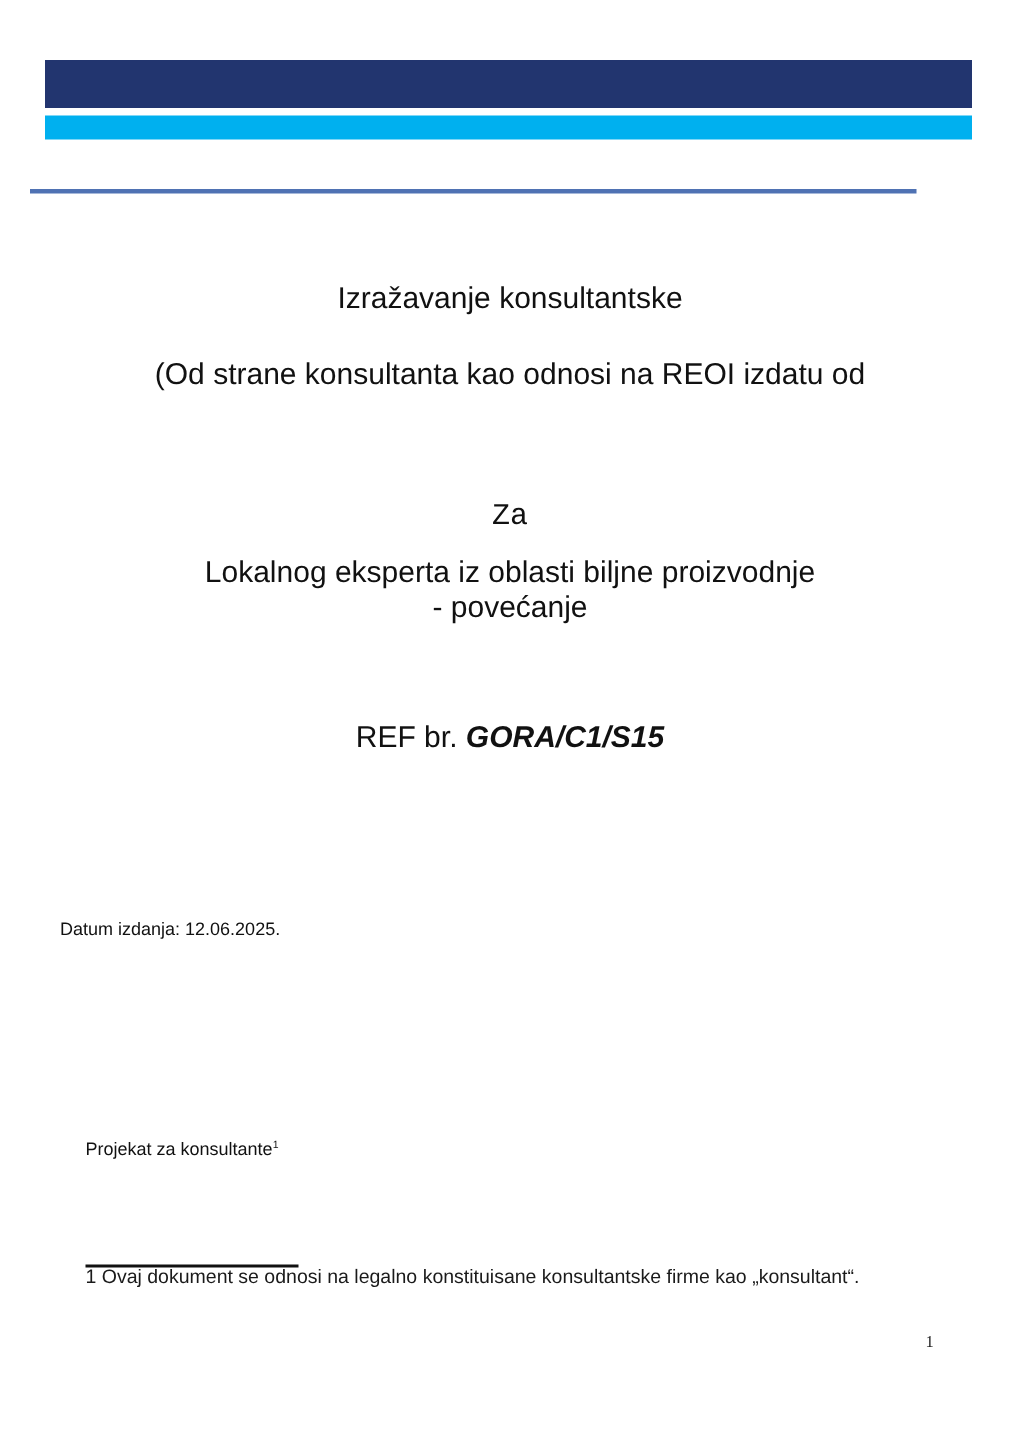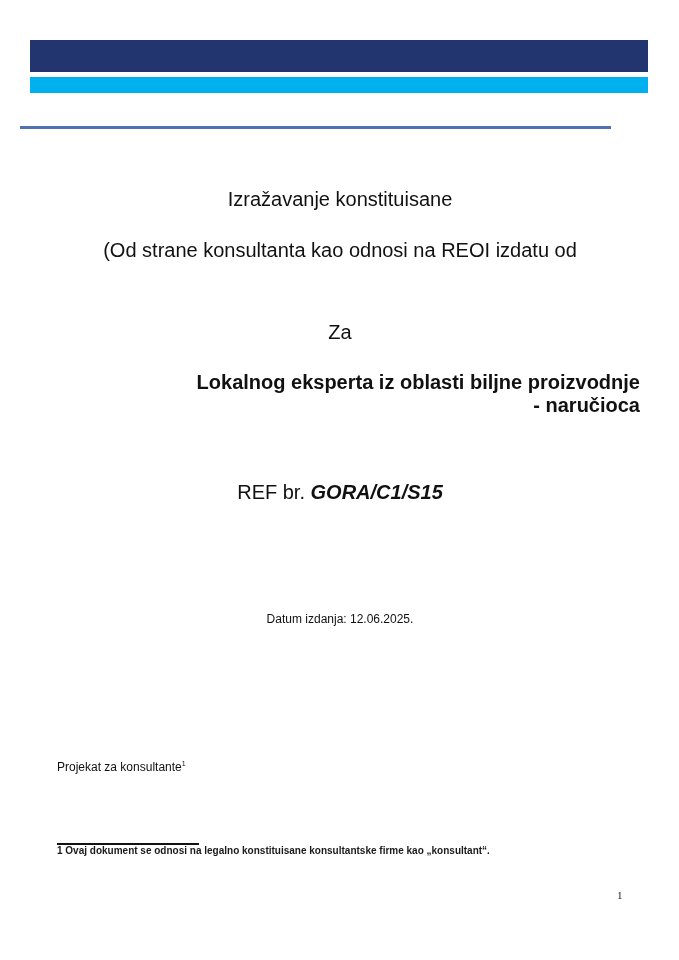--- a/index.html
+++ b/index.html
@@ -42,37 +42,36 @@
   .center-block {
     position: absolute;
     left: 40px;
     width: 600px;
     text-align: center;
     font-size: 20px;
     line-height: 23px;
   }
   .title { top: 188px; }
   .subtitle { top: 239px; }
-  .za { top: 321px; }
+  .za { top: 333px; font-family: Liberation Mono, monospace; }
   .expert {
     top: 371px;
-    font-weight: bold;
-    text-align: right;
+    font-weight: normal;
   }
   .ref { top: 481px; }
   .ref-code {
     font-weight: bold;
     font-style: italic;
   }
   .date {
     position: absolute;
     left: 40px;
     width: 600px;
     top: 612px;
-    text-align: center;
+    text-align: left;
     font-size: 12px;
     line-height: 14px;
   }
   .instructions {
     position: absolute;
     left: 57px;
     top: 757px;
     font-size: 12px;
     line-height: 14px;
   }
@@ -86,24 +85,23 @@
     top: 843px;
     width: 142px;
     height: 1.5px;
     background: #111111;
   }
   .footnote {
     position: absolute;
     left: 57px;
     top: 846px;
     width: 566px;
-    font-size: 10px;
+    font-size: 13px;
     line-height: 10px;
     color: #1a1a1a;
-    font-weight: bold;
   }
   .footnote .fn-line {
     display: block;
   }
   .footnote .justify {
     text-align: justify;
     text-align-last: justify;
   }
   .page-num {
     position: absolute;
@@ -115,31 +113,31 @@
     color: #222222;
   }
 </style>
 </head>
 <body>
 
 <div class="bar-dark"></div>
 <div class="bar-light"></div>
 <div class="rule-thin"></div>
 
-<div class="center-block title">Izražavanje konstituisane</div>
+<div class="center-block title">Izražavanje konsultantske</div>
 
 <div class="center-block subtitle">
   <div>(Od strane konsultanta kao odnosi na REOI izdatu od</div>
 </div>
 
 <div class="center-block za">Za</div>
 
 <div class="center-block expert">
   <div>Lokalnog eksperta iz oblasti biljne proizvodnje</div>
-  <div>- naručioca</div>
+  <div>- povećanje</div>
 </div>
 
 <div class="center-block ref"><span>REF br. </span><span class="ref-code">GORA/C1/S15</span></div>
 
 <div class="date">Datum izdanja: 12.06.2025.</div>
 
 <div class="instructions"><span>Projekat za konsultante</span><sup>1</sup></div>
 
 <div class="fn-rule"></div>
 

